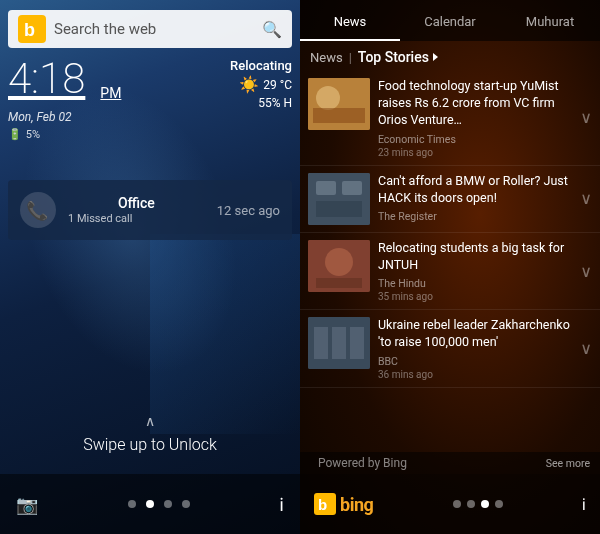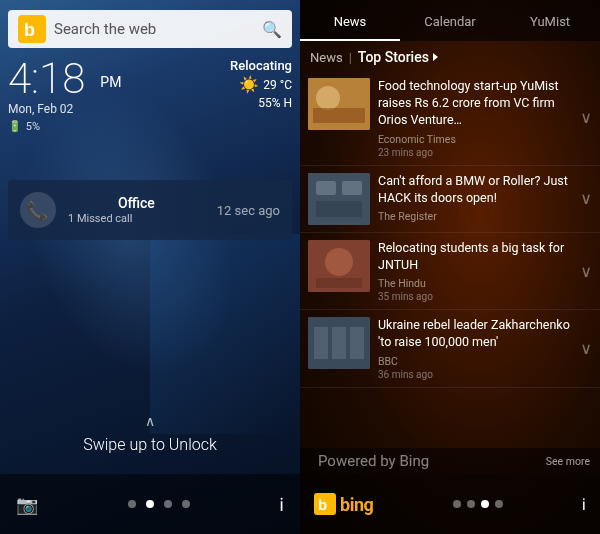--- a/index.html
+++ b/index.html
@@ -71,32 +71,34 @@
       display: flex;
       align-items: flex-start;
       justify-content: space-between;
     }
     .time-block { color: white; }
     .time-main {
       font-size: 42px;
       font-weight: 200;
       line-height: 1;
       display: flex;
-      align-items: center;
+      align-items: flex-end;
+      text-decoration: underline;
     }
     .time-ampm {
       font-size: 14px;
       margin-top: 6px;
       margin-left: 15px;
       font-weight: 400;
     }
     .date-line {
       font-size: 12px;
       color: rgba(255,255,255,0.85);
-      margin-top: 2px;
+      margin-top: 10px;
+      font-style: italic;
     }
     .weather-block {
       text-align: right;
       color: white;
     }
     .weather-city {
       font-size: 13px;
       font-weight: 500;
     }
     .weather-details {
@@ -332,21 +334,21 @@
     .right-footer {
       display: flex;
       align-items: center;
       justify-content: space-between;
       padding: 4px 10px;
       background: rgba(0,0,0,0.5);
       position: relative;
       z-index: 5;
     }
     .powered-bing {
-      font-size: 15px;
+      font-size: 12px;
       color: rgba(255,255,255,0.5);
       padding-left: 8px;
     }
     .see-more {
       font-size: 10.5px;
       color: rgba(255,255,255,0.6);
     }
 
     
     .right-bottom {
@@ -438,21 +440,21 @@
     <span class="nav-icon">ℹ</span>
   </div>
 </div>
 
 <div class="right-panel">
   <div class="right-bg"></div>
 
   <div class="tabs-row">
     <div class="tab active">News</div>
     <div class="tab">Calendar</div>
-    <div class="tab">YuMist</div>
+    <div class="tab">Muhurat</div>
   </div>
 
   <div class="news-header">
     <span class="news-label">News</span>
     <span class="news-sep">|</span>
     <span class="news-section">Top Stories</span>
     <div class="news-arrow"></div>
   </div>
 
   <div class="news-list">

